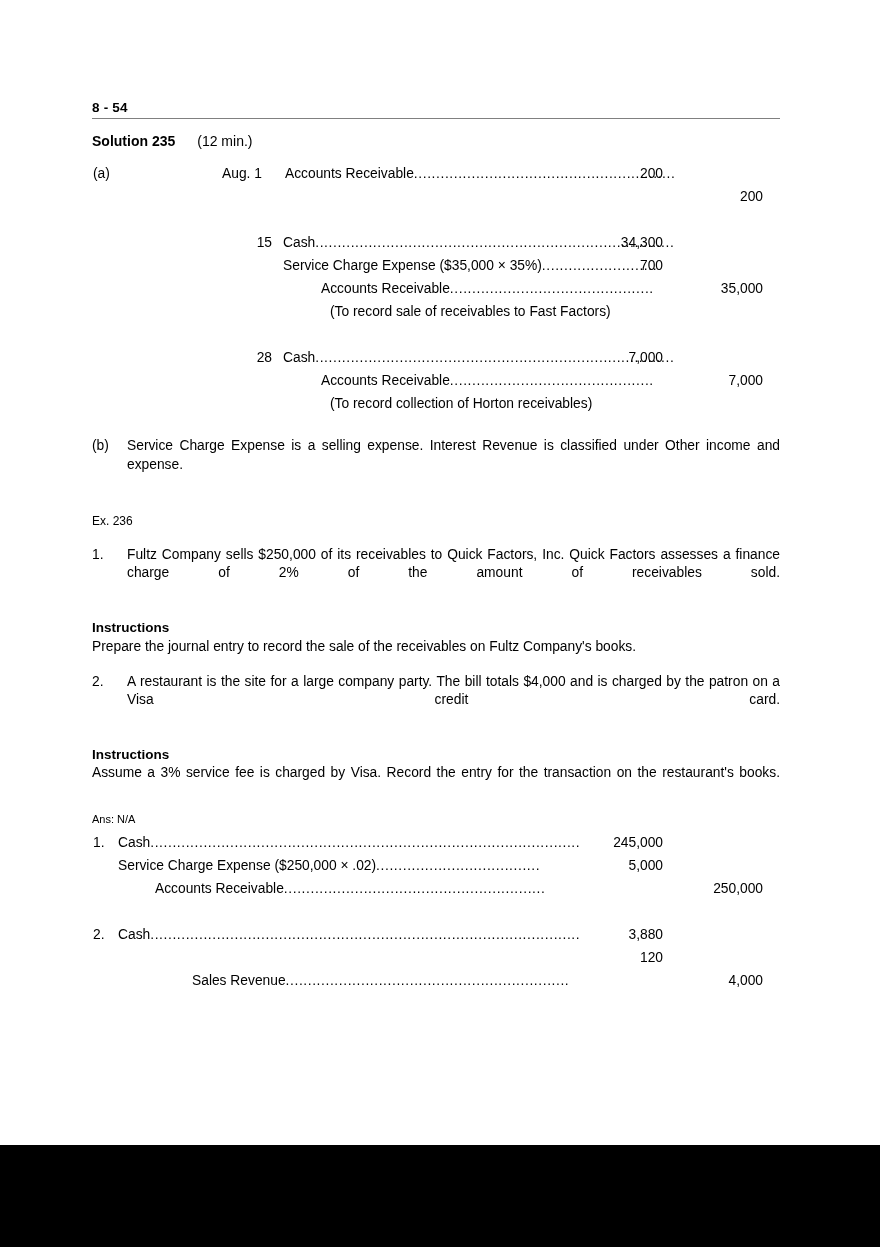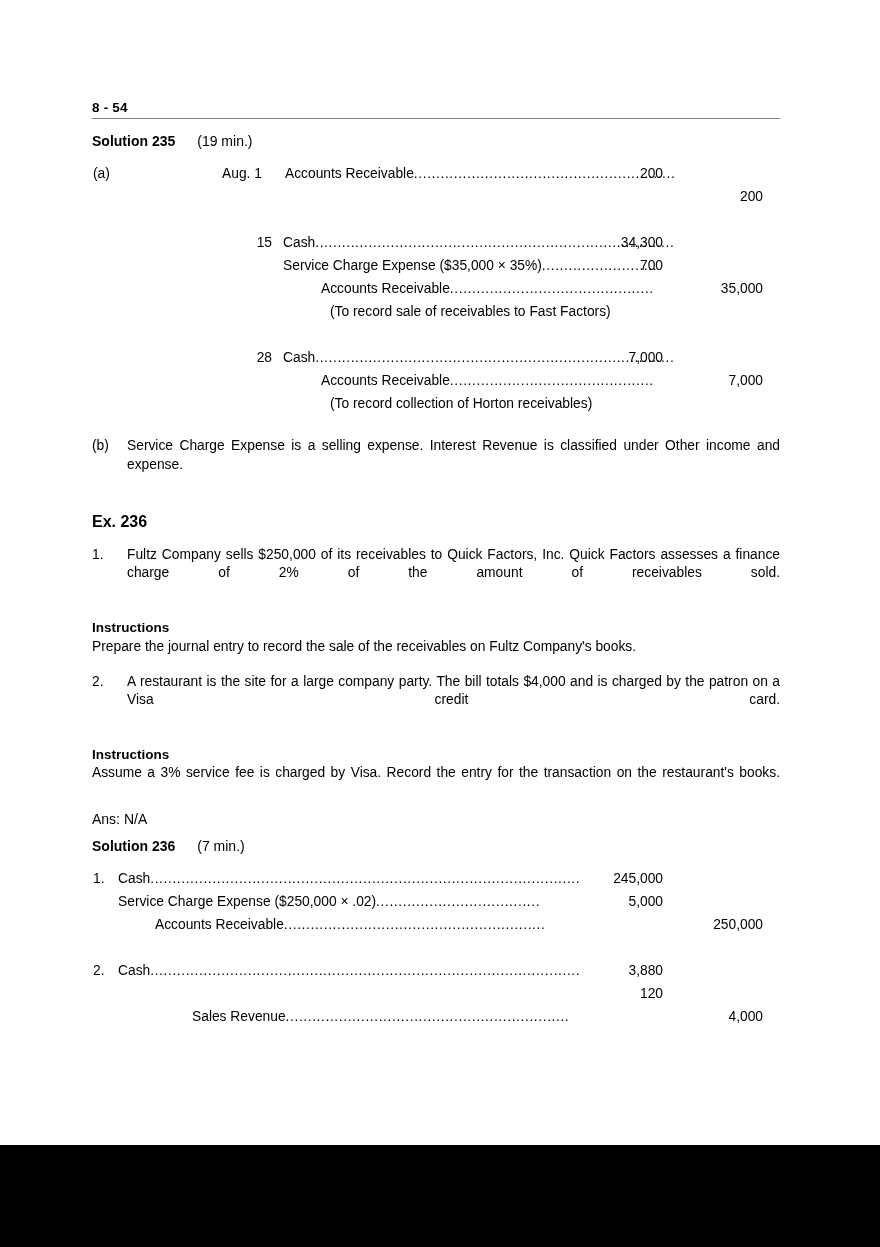--- a/index.html
+++ b/index.html
@@ -59,34 +59,34 @@
   }
   .sol-head .lbl {
     font-weight: bold;
   }
   .sol-head .mins {
     font-weight: normal;
     display: inline-block;
     margin-left: 22px;
   }
   .ex-head {
-    font-size: 16px;
-    font-weight: bold;
+    font-size: 12px;
+    font-weight: normal;
     margin-top: 20px;
     margin-bottom: 12px;
     line-height: 17px;
   }
   .instr-head {
     font-size: 13.5px;
     font-weight: bold;
     margin-top: 18px;
     line-height: 18px;
   }
   .ans-line {
-    font-size: 14px;
+    font-size: 11px;
     margin-top: 13px;
     line-height: 11px;
   }
 
   
   .para {
     font-size: 13.8px;
     line-height: 18.5px;
     margin-bottom: 2px;
   }
@@ -159,21 +159,21 @@
 </head>
 <body>
 
 <div class="page">
   <div class="content">
 
     <div class="page-num">8 - 54</div>
     <div class="hrule"></div>
 
     <div class="sol-head">
-      <span class="lbl">Solution 235</span><span class="mins">(19 min.)</span>
+      <span class="lbl">Solution 235</span><span class="mins">(12 min.)</span>
     </div>
 
     <div class="journal">
 
       <div class="jrow">
         <span class="code">(a)</span>
         <span class="date" style="left:130px;width:50px;text-align:left;">Aug. 1</span>
         <span class="acct" style="left:193px;width:410px;"><span>Accounts Receivable</span><span class="leader">...........................................................</span></span>
         <span class="amt" style="left:521px;width:50px;">200</span>
         <span class="amt" style="left:601px;width:70px;"></span>
@@ -238,23 +238,20 @@
 
     <div class="hang">
       <span class="marker">2.</span><span>A restaurant is the site for a large company party. The bill totals $4,000 and is charged by the patron on a Visa credit card.</span>
     </div>
 
     <div class="instr-head">Instructions</div>
     <div class="para justify">Assume a 3% service fee is charged by Visa. Record the entry for the transaction on the restaurant's books.</div>
 
     <div class="ans-line">Ans: N/A</div>
 
-    <div class="sol-head" style="margin-top:13px;">
-      <span class="lbl">Solution 236</span><span class="mins">(7 min.)</span>
-    </div>
 
     <div class="journal">
 
       <div class="jrow">
         <span class="code">1.</span>
         <span class="acct" style="left:26px;width:562px;"><span>Cash</span><span class="leader">.................................................................................................</span></span>
         <span class="amt" style="left:510px;width:61px;">245,000</span>
         <span class="amt" style="left:601px;width:70px;"></span>
       </div>
       <div class="jrow">

